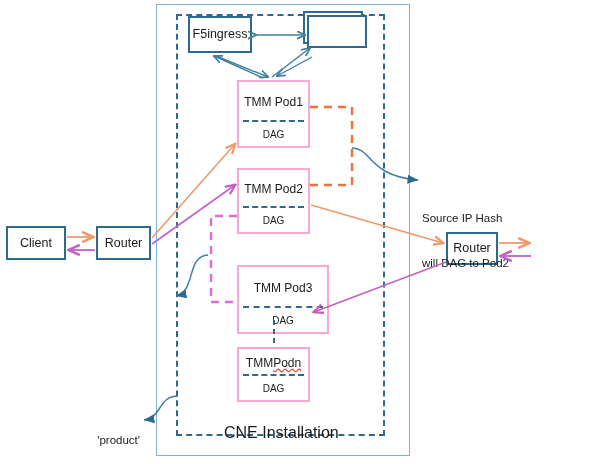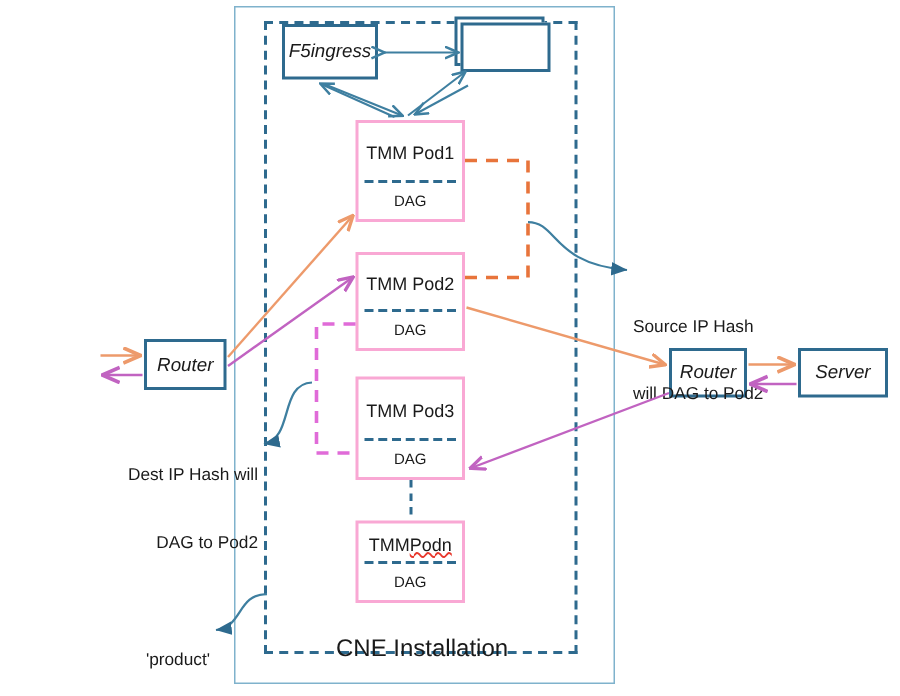--- a/index.html
+++ b/index.html
@@ -2,21 +2,21 @@
 <html><head>
 <meta charset="utf-8">
 <style>
   html,body{margin:0;padding:0;background:#ffffff;}
   body{width:600px;height:464px;position:relative;overflow:hidden;
        font-family:"Liberation Sans","DejaVu Sans",sans-serif;color:#1a1a1a;}
   #stage{position:absolute;left:0;top:0;width:600px;height:464px;}
   svg.layer{position:absolute;left:0;top:0;width:600px;height:464px;overflow:visible;}
   .node{position:absolute;box-sizing:border-box;background:#ffffff;
         border:2px solid #2E6A8E;display:flex;align-items:center;justify-content:center;}
-  .node span{font-size:12.5px;line-height:1.15;text-align:center;white-space:nowrap;font-style:italic;}
+  .node span{font-size:12.5px;line-height:1.15;text-align:center;white-space:nowrap;}
   .pod{position:absolute;box-sizing:border-box;background:#ffffff;border:2px solid #f9a8d4;}
   .pod .pod-title{position:absolute;left:0;right:0;top:0;bottom:24px;
         display:flex;align-items:center;justify-content:center;font-size:12px;}
   .pod .pod-dag{position:absolute;left:0;right:0;bottom:0;height:24px;
         display:flex;align-items:center;justify-content:center;font-size:10px;}
   .pod .sep{position:absolute;left:4px;right:4px;bottom:24px;height:0;
         border-top:2px dashed #2E6A8E;}
   .misspell{text-decoration:underline wavy #e8392e;text-decoration-skip-ink:none;}
   .caption{position:absolute;font-size:11.5px;line-height:1.28;color:#1a1a1a;white-space:pre;}
   .frame-outer{position:absolute;box-sizing:border-box;border:1.5px solid #7FB2CC;background:transparent;}
@@ -45,59 +45,55 @@
     <div class="sep"></div>
     <div class="pod-dag">DAG</div>
   </div>
 
   <div class="pod" style="left:237px;top:168px;width:73px;height:66px;">
     <div class="pod-title">TMM Pod2</div>
     <div class="sep"></div>
     <div class="pod-dag">DAG</div>
   </div>
 
-  <div class="pod" style="left:237px;top:251px;width:73px;height:69px;text-decoration:underline;">
+  <div class="pod" style="left:237px;top:265px;width:92px;height:69px;text-decoration:underline;">
     <div class="pod-title">TMM Pod3</div>
     <div class="sep"></div>
     <div class="pod-dag">DAG</div>
   </div>
 
   <div class="pod" style="left:237px;top:347px;width:73px;height:55px;">
     <div class="pod-title">
       <span>TMM </span>
         <span class="misspell">Podn</span>
     </div>
     <div class="sep"></div>
     <div class="pod-dag">DAG</div>
   </div>
 
   <div class="cne-label" style="left:224px;top:424px;">CNE Installation</div>
 
+  <div class="node" style="left:6px;top:226px;width:60px;height:34px;">
+    <span>Client</span>
+  </div>
 
   <div class="node" style="left:96px;top:226px;width:55px;height:34px;">
     <span>Router</span>
   </div>
 
   <div class="node" style="left:446px;top:232px;width:52px;height:33px;">
     <span>Router</span>
   </div>
 
-  <div class="node" style="left:532px;top:232px;width:60px;height:33px;">
-    <span>Server</span>
-  </div>
 
   <div class="caption" style="left:422px;top:182px;text-align:left;">
     <div>Source IP Hash</div>
     <div>will DAG to Pod2</div>
   </div>
 
-  <div class="caption" style="left:73px;top:281px;text-align:right;width:99px;">
-    <div>Dest IP Hash will</div>
-    <div>DAG to Pod2</div>
-  </div>
 
   <div class="caption" style="left:68px;top:404px;text-align:right;width:72px;">
     <div>'product'</div>
     
   </div>
 
   <svg class="layer" viewBox="0 0 600 464">
     <defs>
       <marker id="ah-blue" markerWidth="7" markerHeight="7" refX="6" refY="3.2" orient="auto">
         <path d="M0,0.4 L6.4,3.2 L0,6" fill="none" stroke="#3E7FA0" stroke-width="1.2"></path>

